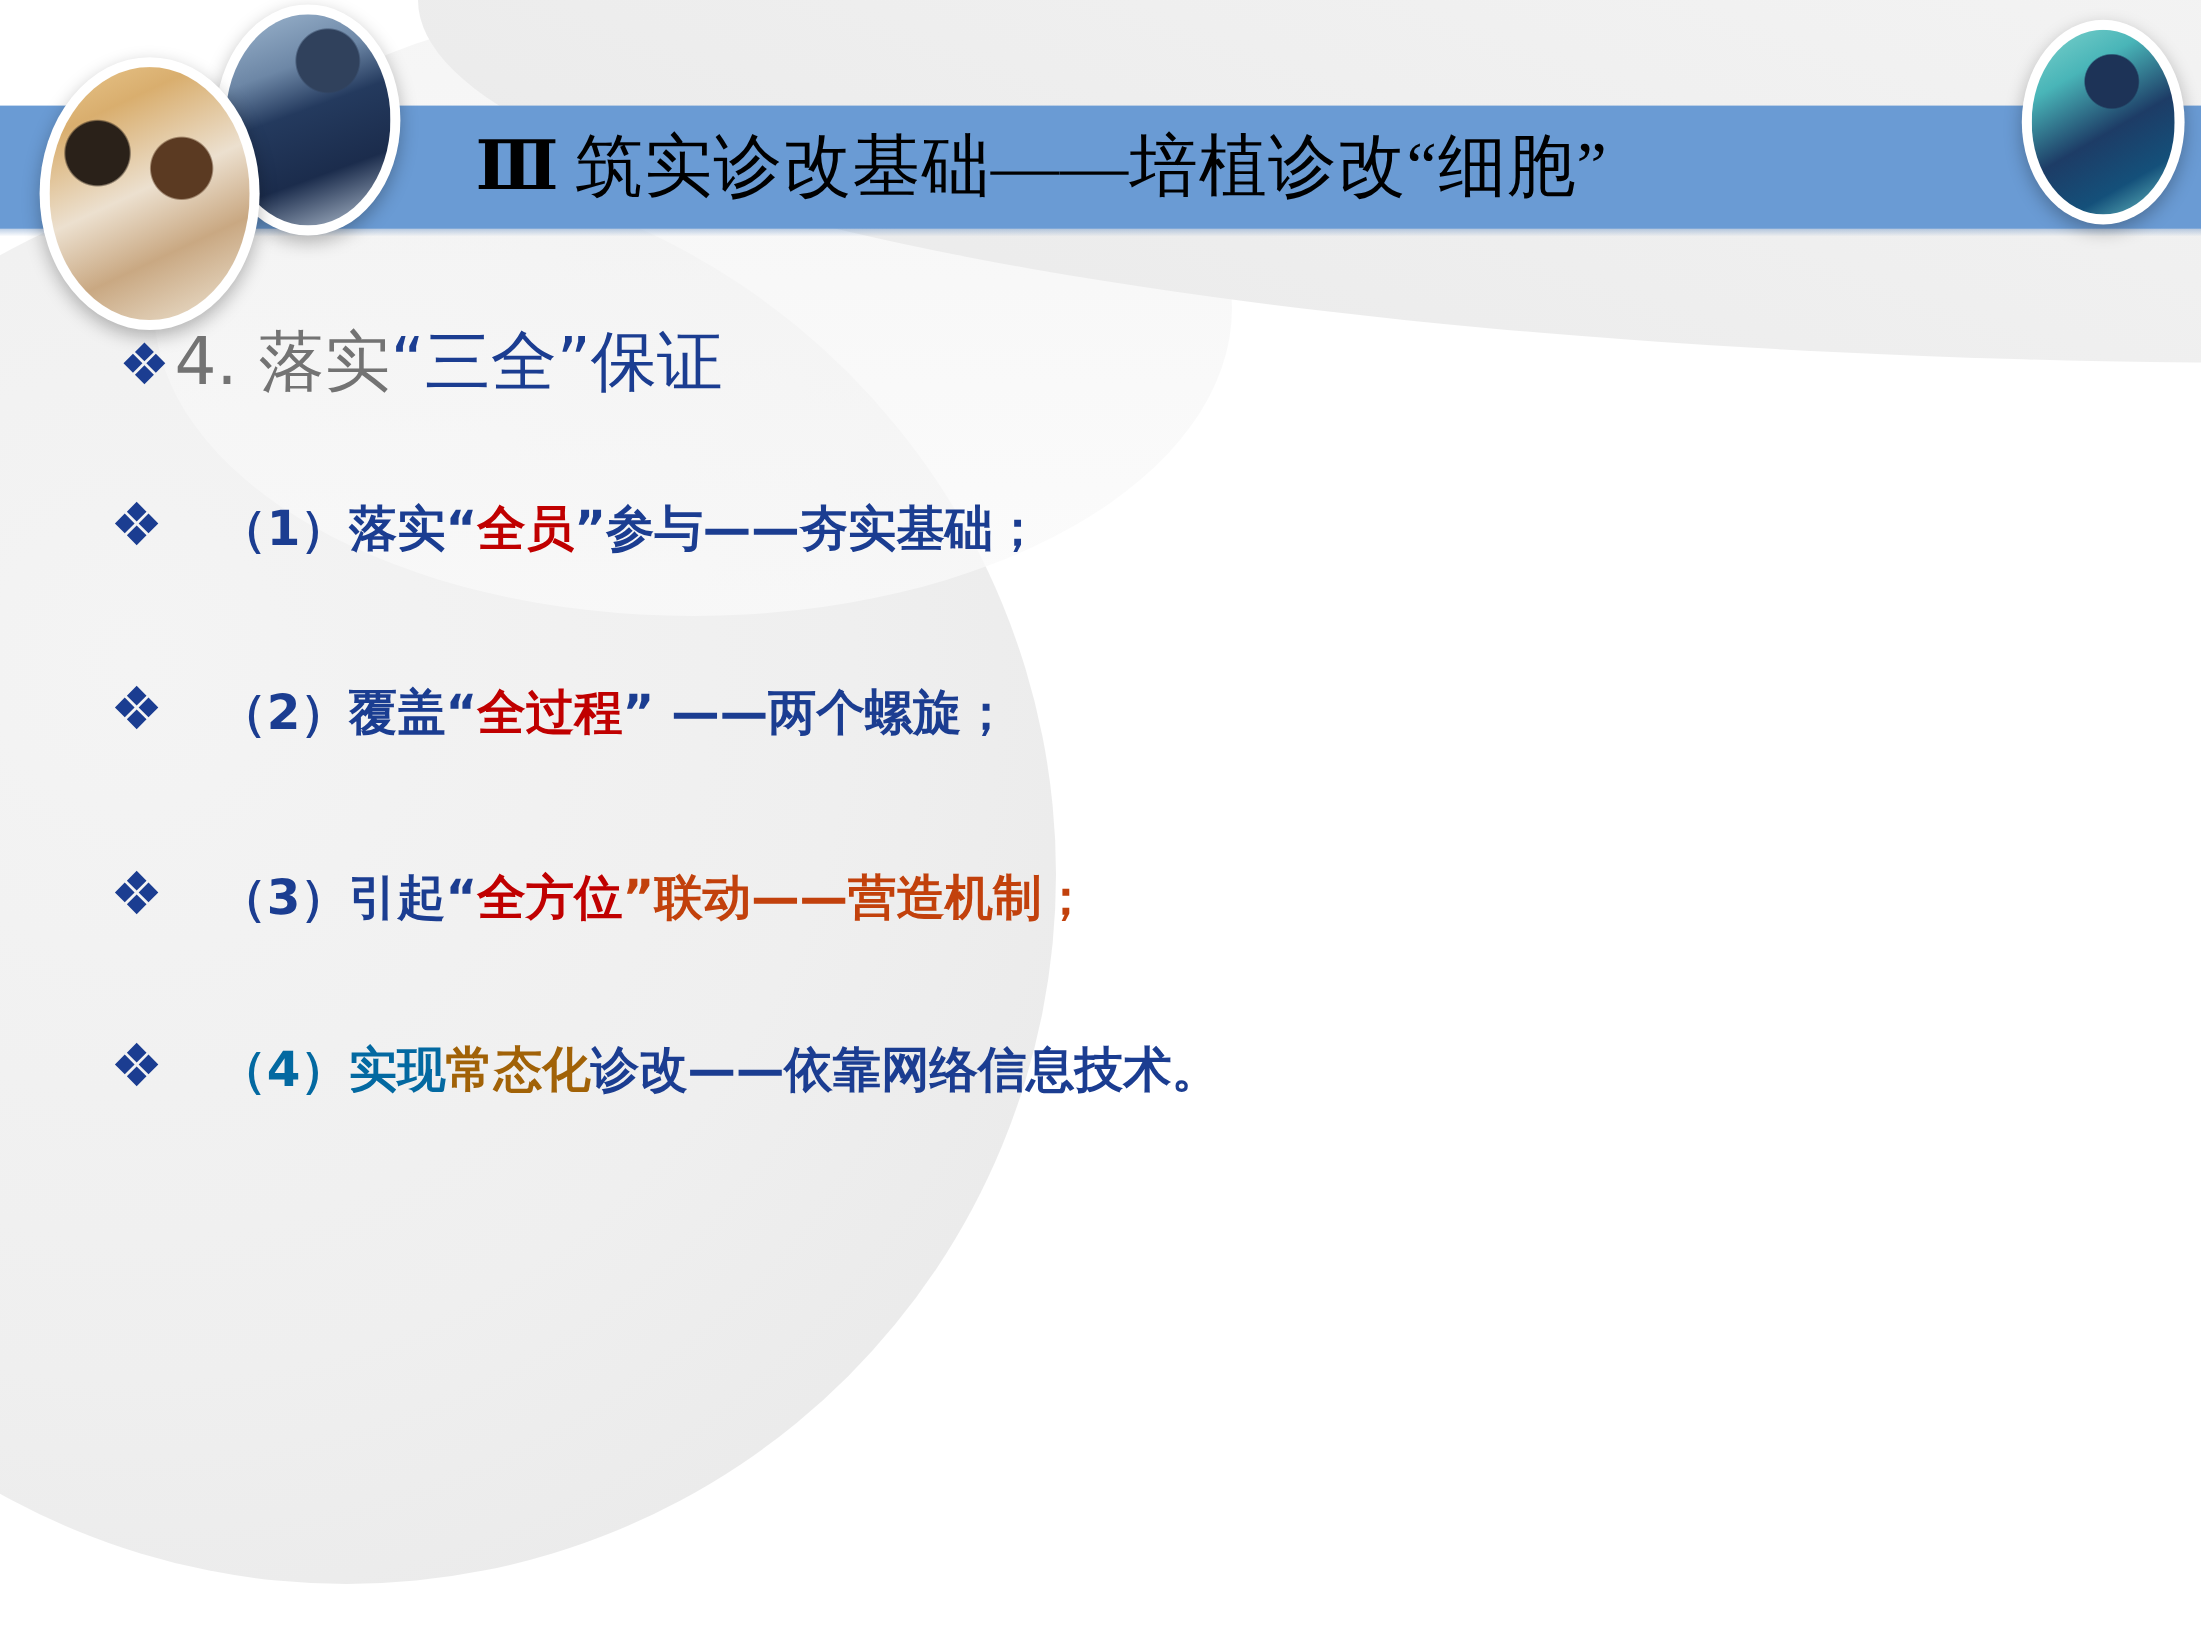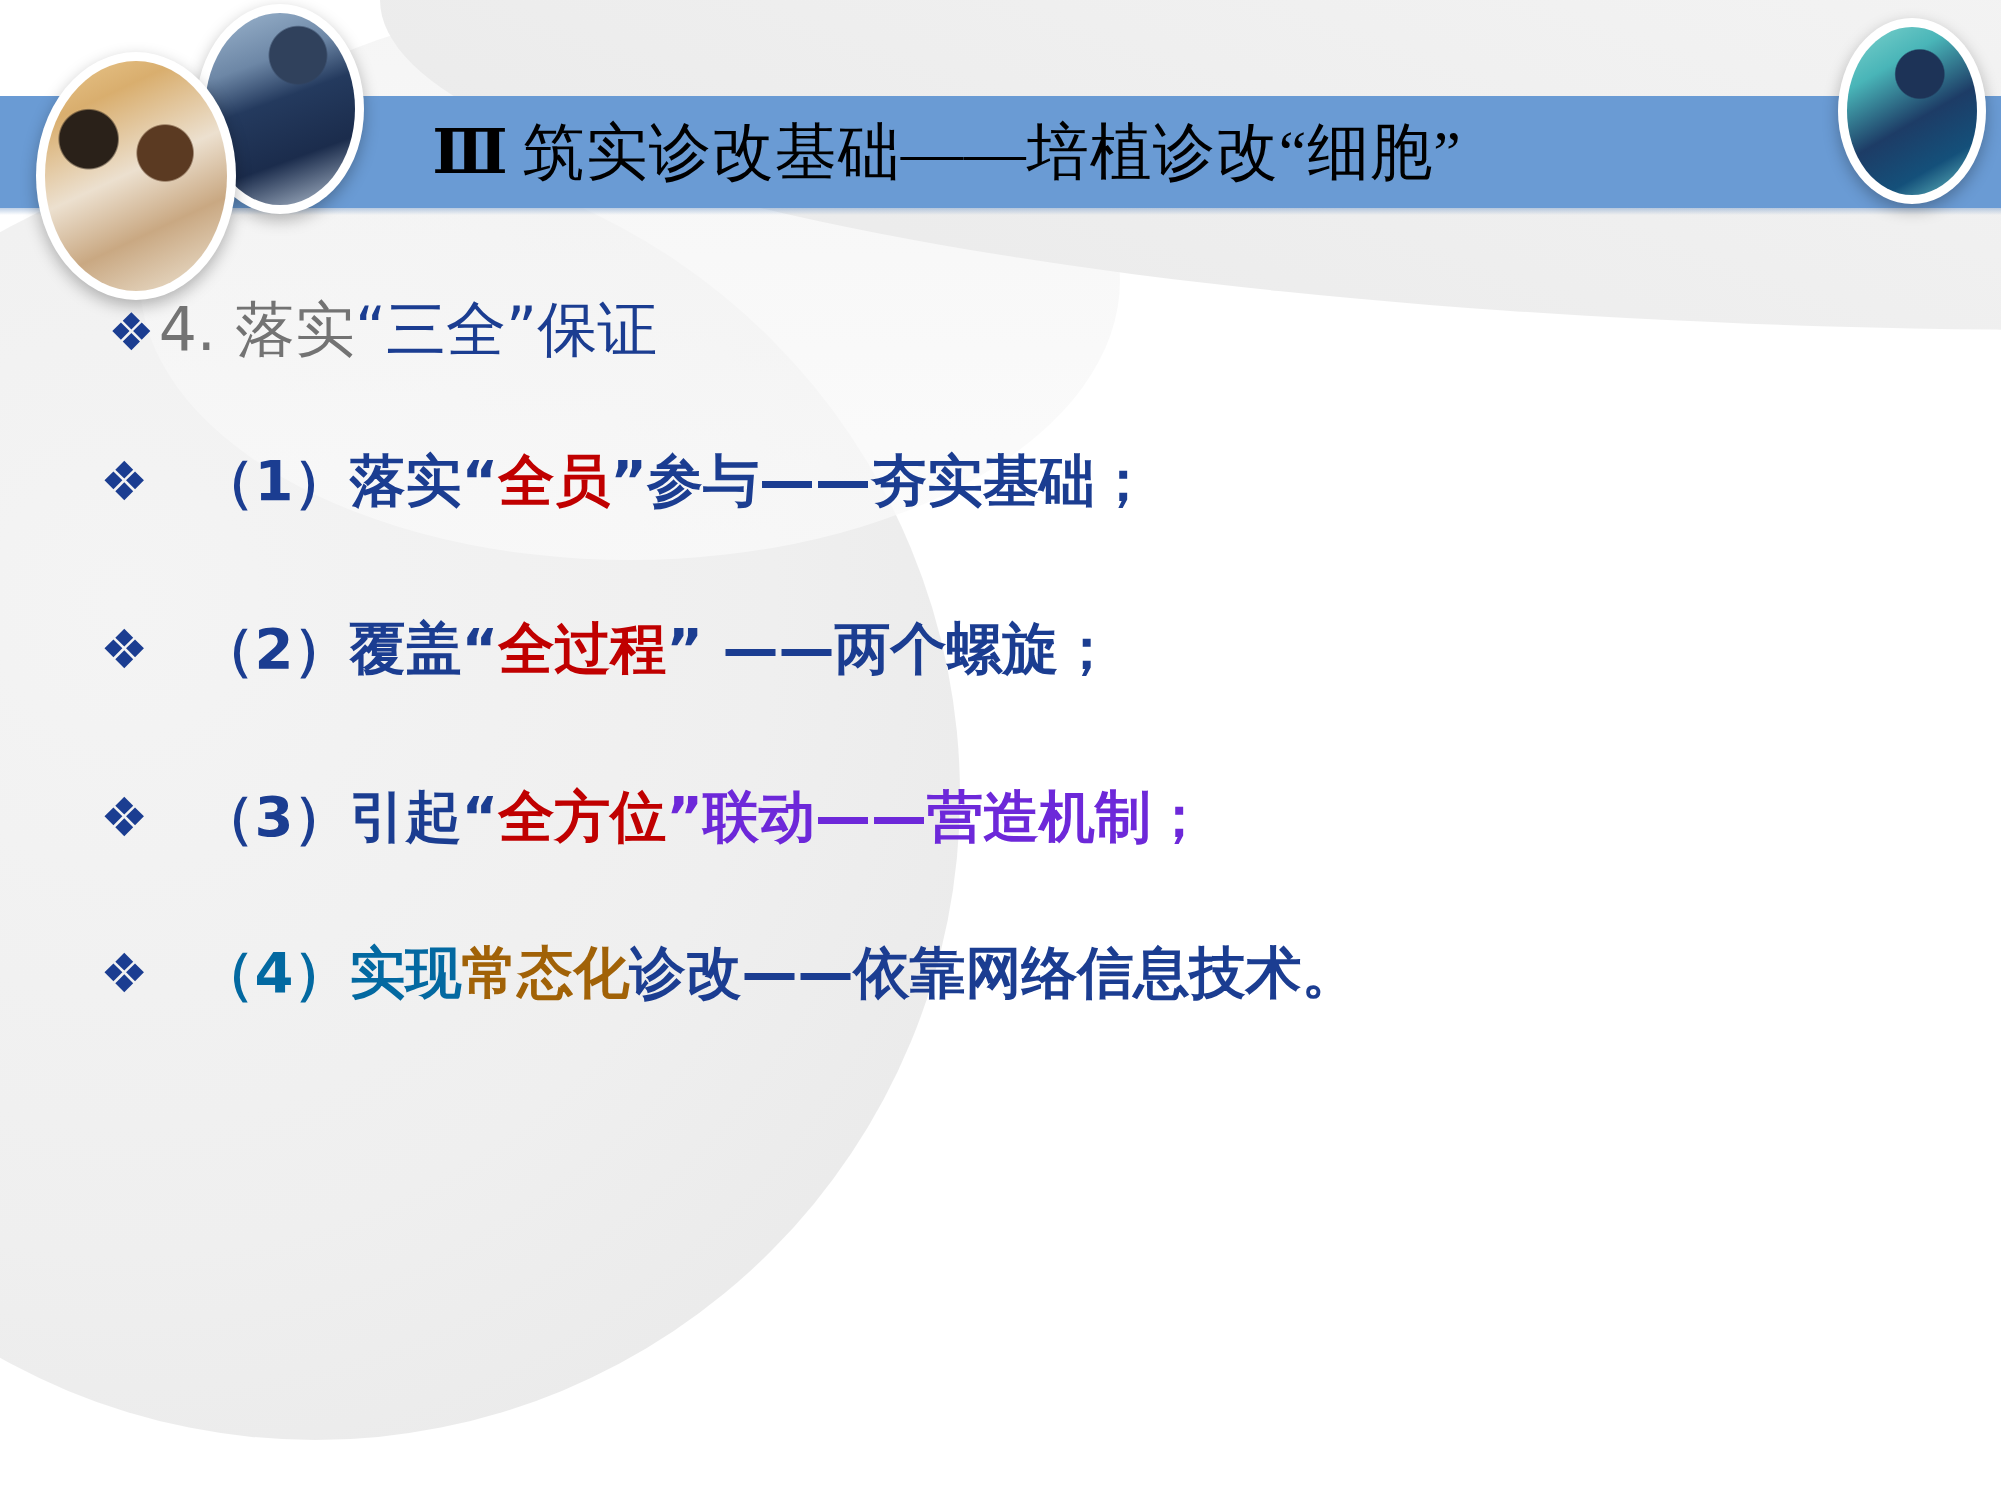--- a/index.html
+++ b/index.html
@@ -129,21 +129,21 @@
     white-space: nowrap;
   }
   .bullet-mark {
     color: #1b3d91;
     font-size: 54px;
     line-height: 1;
     margin-right: 4px;
   }
   .bullet-text {
     color: #1b3d91;
-    font-size: 56px;
+    font-size: 44px;
     line-height: 1.1;
     font-weight: bold;
     font-family: "DejaVu Sans", "Liberation Sans", sans-serif;
   }
 
   .row-0 { left: 108px; top:  66px; }
   .row-0 .bullet-text { font-size: 60px; font-weight: normal; }
   .row-0 .bullet-mark { font-size: 52px; }
 
   .row-1 { left: 100px; top: 220px; }
@@ -192,21 +192,21 @@
     <span class="bullet-text"><span style="color: rgb(27, 61, 145);">（1）落实“</span><span style="color: rgb(192, 0, 0);">全员</span><span style="color: rgb(27, 61, 145);">”参与——夯实基础；</span></span>
   </div>
 
   <div class="bullet-row row-2">
     <span class="bullet-mark">❖</span>
     <span class="bullet-text"><span style="color: rgb(27, 61, 145); text-align: right;">（2）覆盖“</span><span style="color: rgb(192, 0, 0);">全过程</span><span style="color: rgb(27, 61, 145); margin-top: 48px;">” ——两个螺旋；</span></span>
   </div>
 
   <div class="bullet-row row-3">
     <span class="bullet-mark">❖</span>
-    <span class="bullet-text"><span style="color: rgb(27, 61, 145);">（3）引起“</span><span style="color: rgb(192, 0, 0); margin-top: 44px;">全方位</span><span style="color: #6d28d9;">”联动——营造机制；</span></span>
+    <span class="bullet-text"><span style="color: rgb(27, 61, 145);">（3）引起“</span><span style="color: rgb(192, 0, 0); margin-top: 44px;">全方位</span><span style="color: #c2410c;">”联动——营造机制；</span></span>
   </div>
 
   <div class="bullet-row row-4">
     <span class="bullet-mark">❖</span>
     <span class="bullet-text"><span style="color: #0369a1;">（4）实现</span><span style="color: #a16207; font-family: Liberation Mono, monospace;">常态化</span><span style="color: rgb(27, 61, 145);">诊改——依靠网络信息技术。</span></span>
   </div>
 
 </div>
 
 </body></html>

